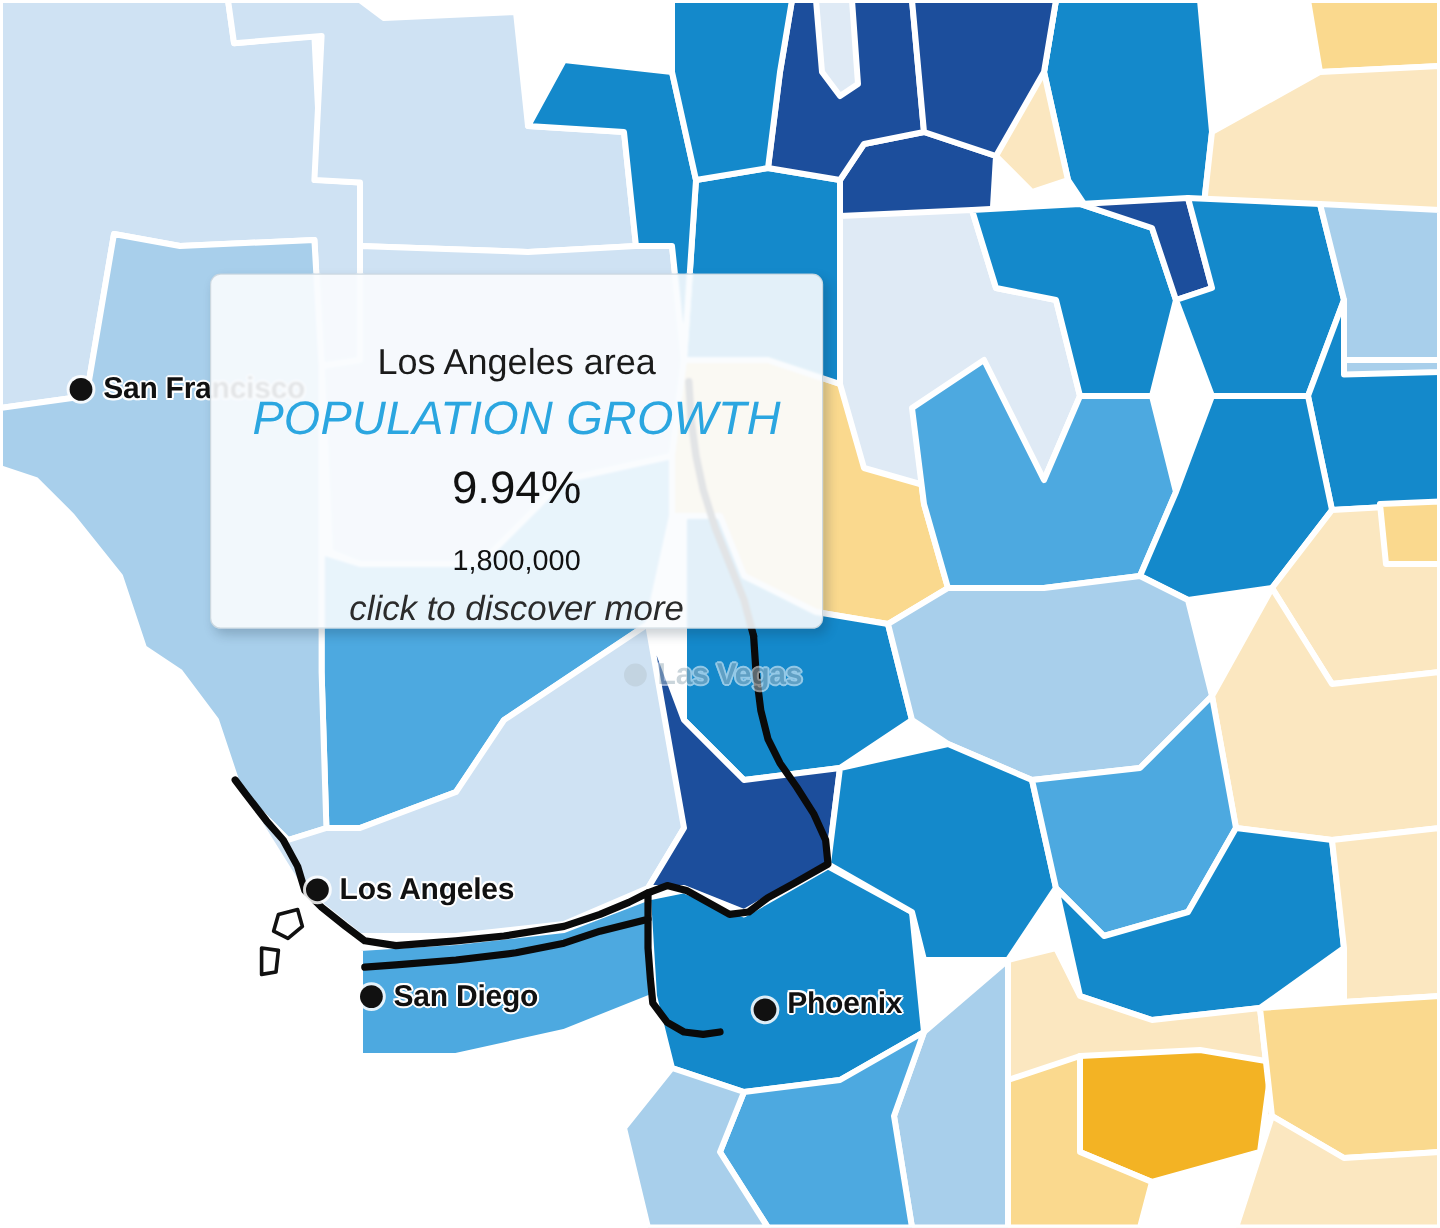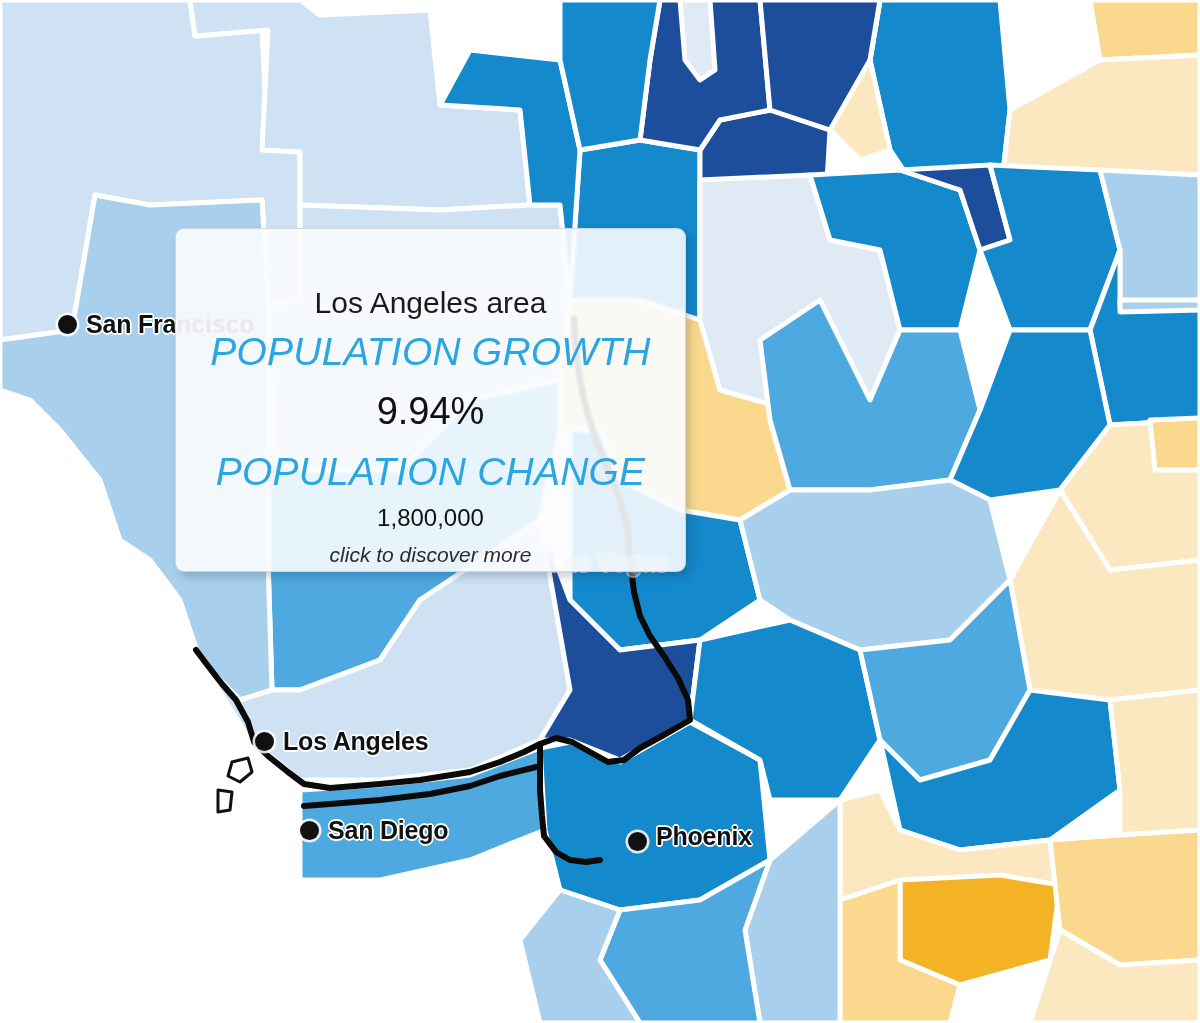--- a/index.html
+++ b/index.html
@@ -24,36 +24,36 @@
 
   #city-sf{left:58px;top:310px;}
   #city-la{left:255px;top:727px;}
   #city-sd{left:300px;top:816px;}
   #city-phx{left:628px;top:822px;align-items:flex-end;}
   #city-lv{left:520px;top:548px;}
   #city-lv .nm{color:#9fb3bf;opacity:.55;}
   #city-lv .dot{background:#b8c6cf;opacity:.5;box-shadow:none;}
 
   
-  #tooltip{position:absolute;left:175px;top:228px;width:511px;height:344px;
+  #tooltip{position:absolute;left:175px;top:228px;width:511px;height:296px;
            box-sizing:border-box;
            background:rgba(250,252,254,.90);
            border:1px solid rgba(198,210,219,.85);
            border-radius:9px;
            box-shadow:4px 5px 9px rgba(20,40,60,.22);
            display:flex;flex-direction:column;align-items:center;
            justify-content:flex-start;
            padding-top:58px;
            backdrop-filter:blur(1px);}
 
   #tt-title{font-size:30px;color:#1b1b1b;font-weight:400;line-height:1.05;}
   .tt-key{font-size:39px;color:#2ba6e0;letter-spacing:.2px;font-weight:400;line-height:1.05;font-style:italic;}
   .tt-val{font-size:38px;color:#111111;font-weight:400;line-height:1.05;}
   #tt-val-change{font-weight:400;font-size:24px;}
-  #tt-hint{font-size:21px;color:#2b2b2b;font-style:italic;line-height:1.05;}
+  #tt-hint{font-size:29px;color:#2b2b2b;font-style:italic;line-height:1.05;}
 
   .sp-a{height:13px;} .sp-c{height:20px;} .sp-d{height:12px;} .sp-e{height:14px;}
 </style>
 </head>
 <body>
 
 <div id="stage">
 
   <svg id="map-svg" viewBox="0 0 1200 1023" preserveAspectRatio="none">
     <defs>
@@ -163,20 +163,19 @@
     <span class="nm">Phoenix</span>
   </div>
 
   <div id="tooltip">
     <div id="tt-title">Los Angeles area</div>
     <div class="sp-a"></div>
     <div class="tt-key">POPULATION GROWTH</div>
     <div class="sp-c"></div>
     <div class="tt-val">9.94%</div>
     <div class="sp-c"></div>
-    <div class="tt-key">POPULATION CHANGE</div>
     <div class="sp-d"></div>
     <div class="tt-val" id="tt-val-change">1,800,000</div>
     <div class="sp-e"></div>
     <div id="tt-hint">click to discover more</div>
   </div>
 
 </div>
 
 </body></html>

